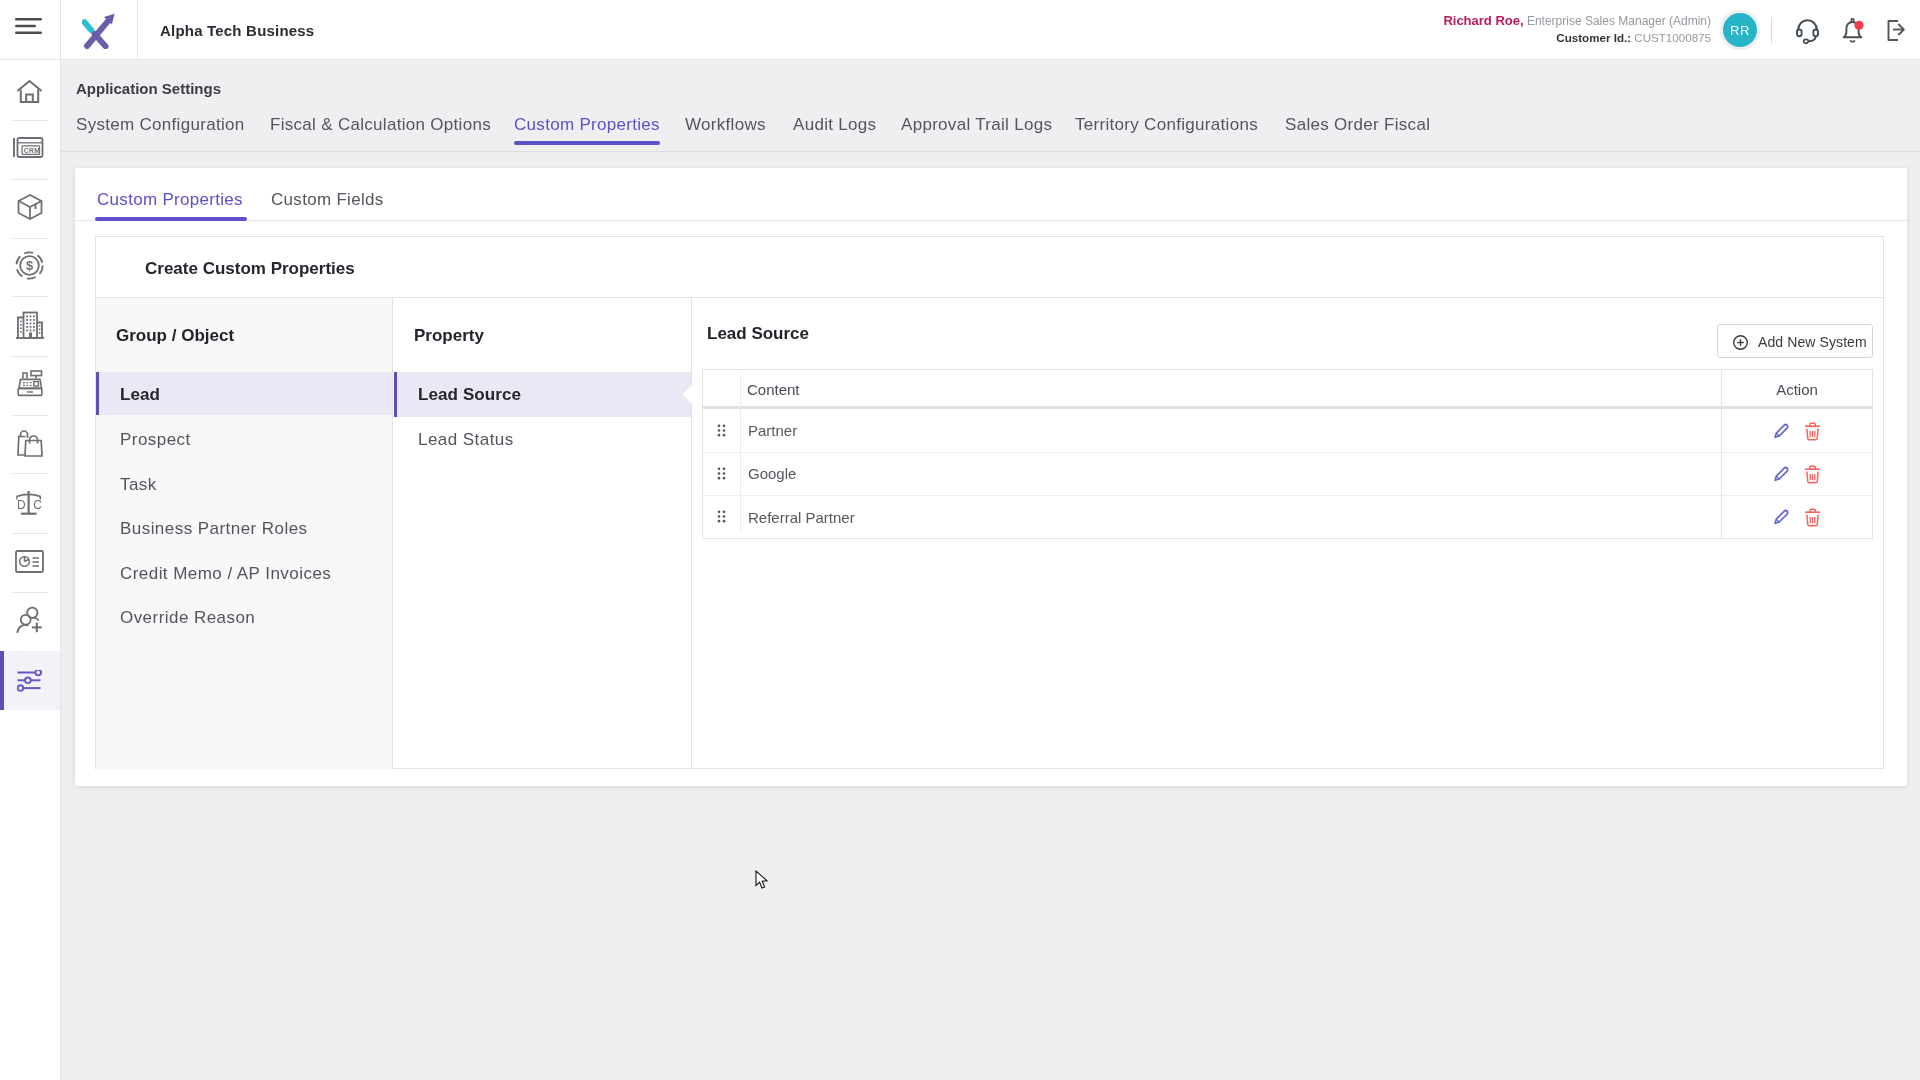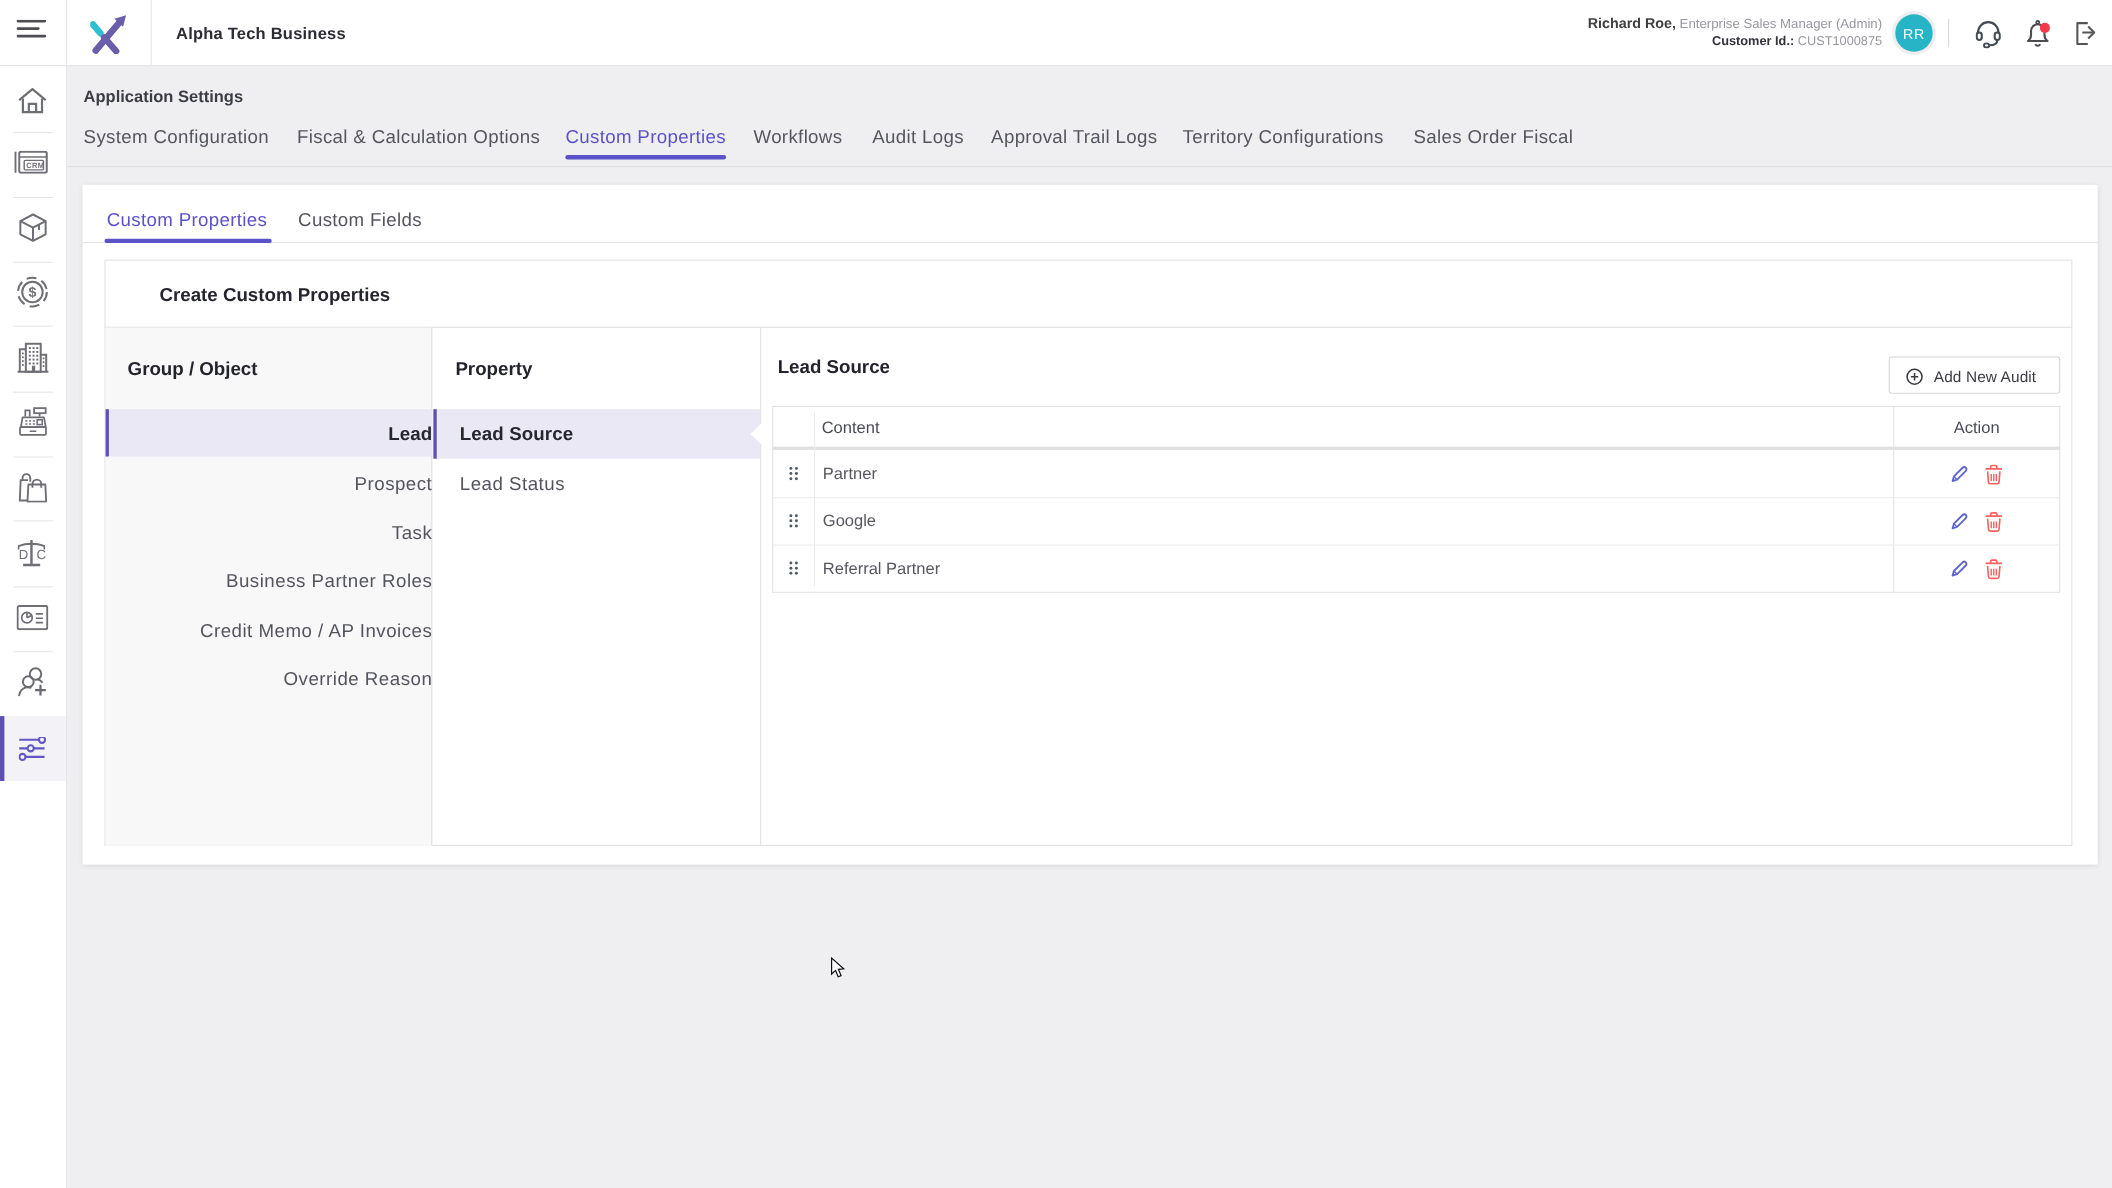--- a/index.html
+++ b/index.html
@@ -6,21 +6,21 @@
 html,body { width:1920px; height:1080px; }
 body { font-family:"Liberation Sans",sans-serif; background:#efeff1; position:relative; overflow:hidden; }
 .abs { position:absolute; }
 
 
 .header { position:absolute; top:0; left:0; width:1920px; height:60px; background:#fff; border-bottom:1px solid #e6e6e9; z-index:10; }
 .vline { position:absolute; width:1px; background:#e6e6e9; }
 .brand { position:absolute; left:160px; top:0; height:60px; line-height:61px; font-size:15px; font-weight:bold; color:#2b2b33; letter-spacing:.2px; }
 .userblock { position:absolute; top:12px; right:209px; width:500px; text-align:right; }
 .userblock .l1 { font-size:12px; color:#97979f; line-height:17px; }
-.userblock .l1 b { color:#404040; font-size:13px; }
+.userblock .l1 b { color:#be185d; font-size:13px; }
 .userblock .l2 { font-size:11.6px; color:#97979f; line-height:16px; }
 .userblock .l2 b { color:#33333c;margin-top:20px; }
 .avatar { position:absolute; left:1723px; top:13px; width:34px; height:34px; border-radius:50%; background:#26b4c6; box-shadow:0 0 0 3px #eceef0; color:#fff; font-size:13px; font-weight:normal; text-align:center; line-height:35px; letter-spacing:.5px; }
 .hdrdiv { position:absolute; left:1771px; top:17px; height:26px; width:1px; background:#d9d9dd; }
 
 
 .sidebar { position:absolute; top:60px; left:0; width:61px; height:1020px; background:#fff; border-right:1px solid #e6e6e9; z-index:9; }
 .sdiv { position:absolute; left:12px; width:36px; height:1px; background:#e6e6e9; }
 .ssel { position:absolute; left:0; top:591px; width:60px; height:59px; background:#f3f2f7; }
 .sselbar { position:absolute; left:0; top:591px; width:3.5px; height:59px; background:#5c50b5; }
@@ -40,21 +40,21 @@
 .ctabline { position:absolute; left:95px; top:217px; width:152px; height:4px; background:#5b51c8; border-radius:2px; z-index:2; }
 .ctabborder { position:absolute; left:75px; top:220px; width:1832px; height:1px; background:#e4e4e7; }
 
 .innerbox { position:absolute; left:95px; top:236px; width:1789px; height:533px; border:1px solid #e2e2e5; background:#fff; }
 .boxtitle { position:absolute; left:117px; top:260px; font-size:17px; font-weight:bold; color:#25252d; line-height:17px;margin-left:28px; }
 .boxhdrline { position:absolute; left:95px; top:297px; width:1789px; height:1px; background:#e2e2e5; }
 .col1 { position:absolute; left:96px; top:298px; width:297px; height:471px; background:#f8f8f9; border-right:1px solid #e2e2e5; }
 .col2line { position:absolute; left:691px; top:298px; width:1px; height:471px; background:#e2e2e5; }
 .colhdr { position:absolute; top:327px; font-size:17px; font-weight:bold; color:#23232b; line-height:17px; }
 
-.grow { position:absolute; left:96px; width:297px; height:43px; font-size:17px; letter-spacing:.45px; color:#54545e; line-height:45px; padding-left:24px;text-align:right; }
+.grow { position:absolute; left:96px; width:297px; height:43px; font-size:17px; letter-spacing:.45px; color:#54545e; line-height:45px; padding-left:24px; }
 .grow.sel, .prow.sel { background:#e9e8f4; border-left:3px solid #5c52ae; font-weight:bold; color:#26262e; padding-left:21px; letter-spacing:.1px; }
 .prow { position:absolute; left:394px; width:297px; height:45px; font-size:17px; letter-spacing:.45px; color:#54545e; line-height:45px; padding-left:24px; }
 .diamond { position:absolute; left:685px; top:388px; width:13px; height:13px; background:#fff; transform:rotate(45deg); z-index:3; }
 
 
 .rtitle { position:absolute; left:707px; top:325px; font-size:17px; font-weight:bold; color:#23232b; line-height:17px; }
 .addbtn { position:absolute; left:1717px; top:324px; width:156px; height:34px; border:1px solid #d6d6da; border-radius:3px; background:#fff; }
 .addbtn span { position:absolute; left:40px; top:8.5px; font-size:14px; color:#3a3a42; letter-spacing:.1px; }
 .rtable { position:absolute; left:702px; top:369px; width:1171px; height:170px; border:1px solid #e3e3e6; background:#fff; }
 .rthead { position:absolute; left:702px; top:369px; width:1171px; height:40px; border-bottom:3px solid #e0e0e3; }
@@ -287,21 +287,21 @@
 <div class="prow" style="top:417px">Lead Status</div>
 <div class="diamond"></div>
 
 <div class="rtitle">Lead Source</div>
 <div class="addbtn">
   <svg class="abs" style="left:14px;top:9px" width="17" height="17" viewBox="0 0 17 17">
     <circle cx="8.5" cy="8.5" r="6.8" fill="none" stroke="#3a3a42" stroke-width="1.4"></circle>
     <line x1="5.2" y1="8.5" x2="11.8" y2="8.5" stroke="#3a3a42" stroke-width="1.4"></line>
     <line x1="8.5" y1="5.2" x2="8.5" y2="11.8" stroke="#3a3a42" stroke-width="1.4"></line>
   </svg>
-  <span>Add New Audit</span>
+  <span>Add New System</span>
 </div>
 
 <div class="rtable"></div>
 <div class="rthead"></div>
 <div class="rtvl1"></div>
 <div class="rtvl2"></div>
 <div class="rtrowline" style="top:452px"></div>
 <div class="rtrowline" style="top:495px"></div>
 <div class="contenthdr">Content</div>
 <div class="actionhdr">Action</div>

